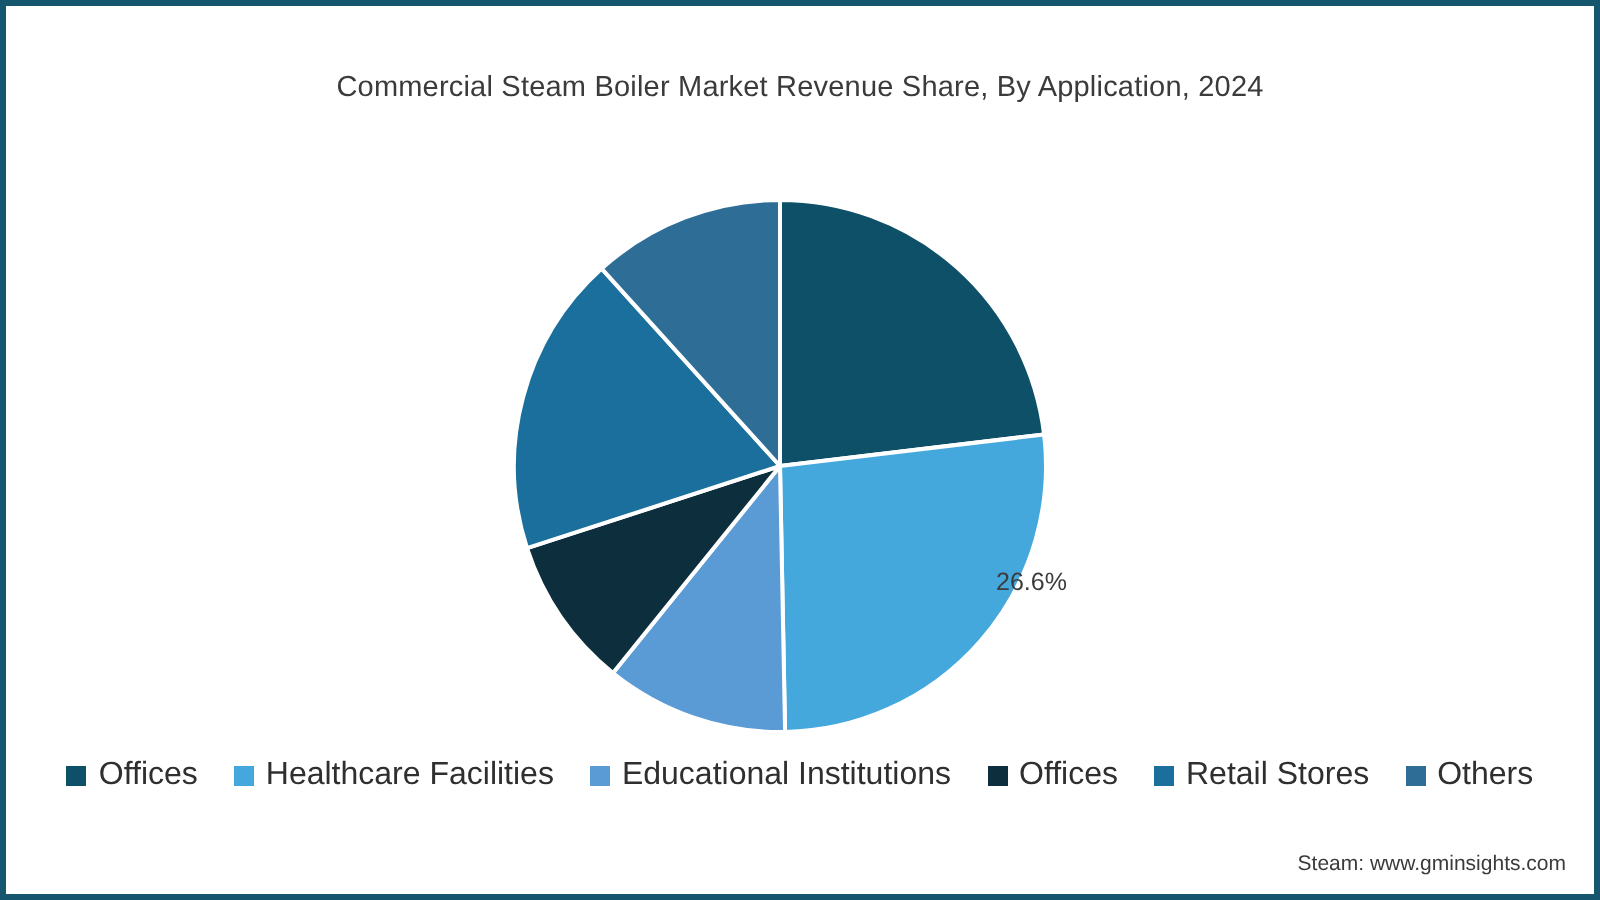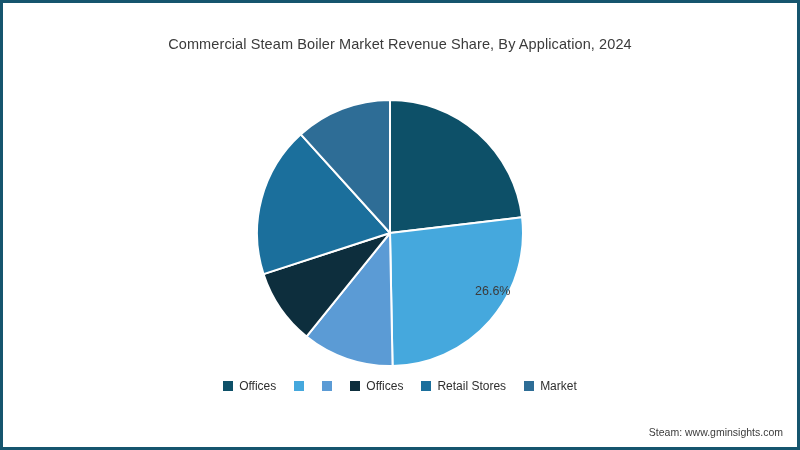--- a/index.html
+++ b/index.html
@@ -48,21 +48,21 @@
     left: 252px;
     top: 95px;
     width: 270px;
     height: 270px;
   }
   #pie-svg { display: block; width: 270px; height: 270px; }
 
   
   #pie-label-healthcare {
     position: absolute;
-    left: 472px;
+    left: 495px;
     top: 281px;
     font-size: 12.5px;
     color: #3b3b3b;
     white-space: nowrap;
   }
 
   
   #legend {
     position: absolute;
     left: 0;
@@ -81,21 +81,21 @@
     gap: 6px;
     white-space: nowrap;
   }
   .legend-swatch {
     width: 10px;
     height: 10px;
     flex: 0 0 auto;
     display: block;
   }
   .legend-label {
-    font-size: 12px;
+    font-size: 16px;
     color: #2f2f2f;
     line-height: 1;
   }
 
   
   #source-note {
     position: absolute;
     right: 14px;
     top: 423px;
     font-size: 10.5px;
@@ -126,34 +126,36 @@
 
     <div id="pie-label-healthcare">26.6%</div>
 
     <div id="legend">
         <div class="legend-item">
           <span class="legend-swatch" style="background: rgb(13, 80, 104);"></span>
           <span class="legend-label">Offices</span>
         </div>
         <div class="legend-item">
           <span class="legend-swatch" style="background: rgb(69, 168, 221);"></span>
+          <span class="legend-label">Healthcare Facilities</span>
         </div>
         <div class="legend-item">
           <span class="legend-swatch" style="background: rgb(91, 155, 213);"></span>
+          <span class="legend-label">Educational Institutions</span>
         </div>
         <div class="legend-item">
           <span class="legend-swatch" style="background: rgb(13, 46, 61);"></span>
           <span class="legend-label">Offices</span>
         </div>
         <div class="legend-item">
           <span class="legend-swatch" style="background: rgb(27, 111, 156);"></span>
           <span class="legend-label">Retail Stores</span>
         </div>
         <div class="legend-item">
           <span class="legend-swatch" style="background: rgb(46, 109, 150);"></span>
-          <span class="legend-label">Market</span>
+          <span class="legend-label">Others</span>
         </div>
       </div>
 
     <div id="source-note">Steam: www.gminsights.com</div>
 
   </div>
 </div>
 
 </body></html>

